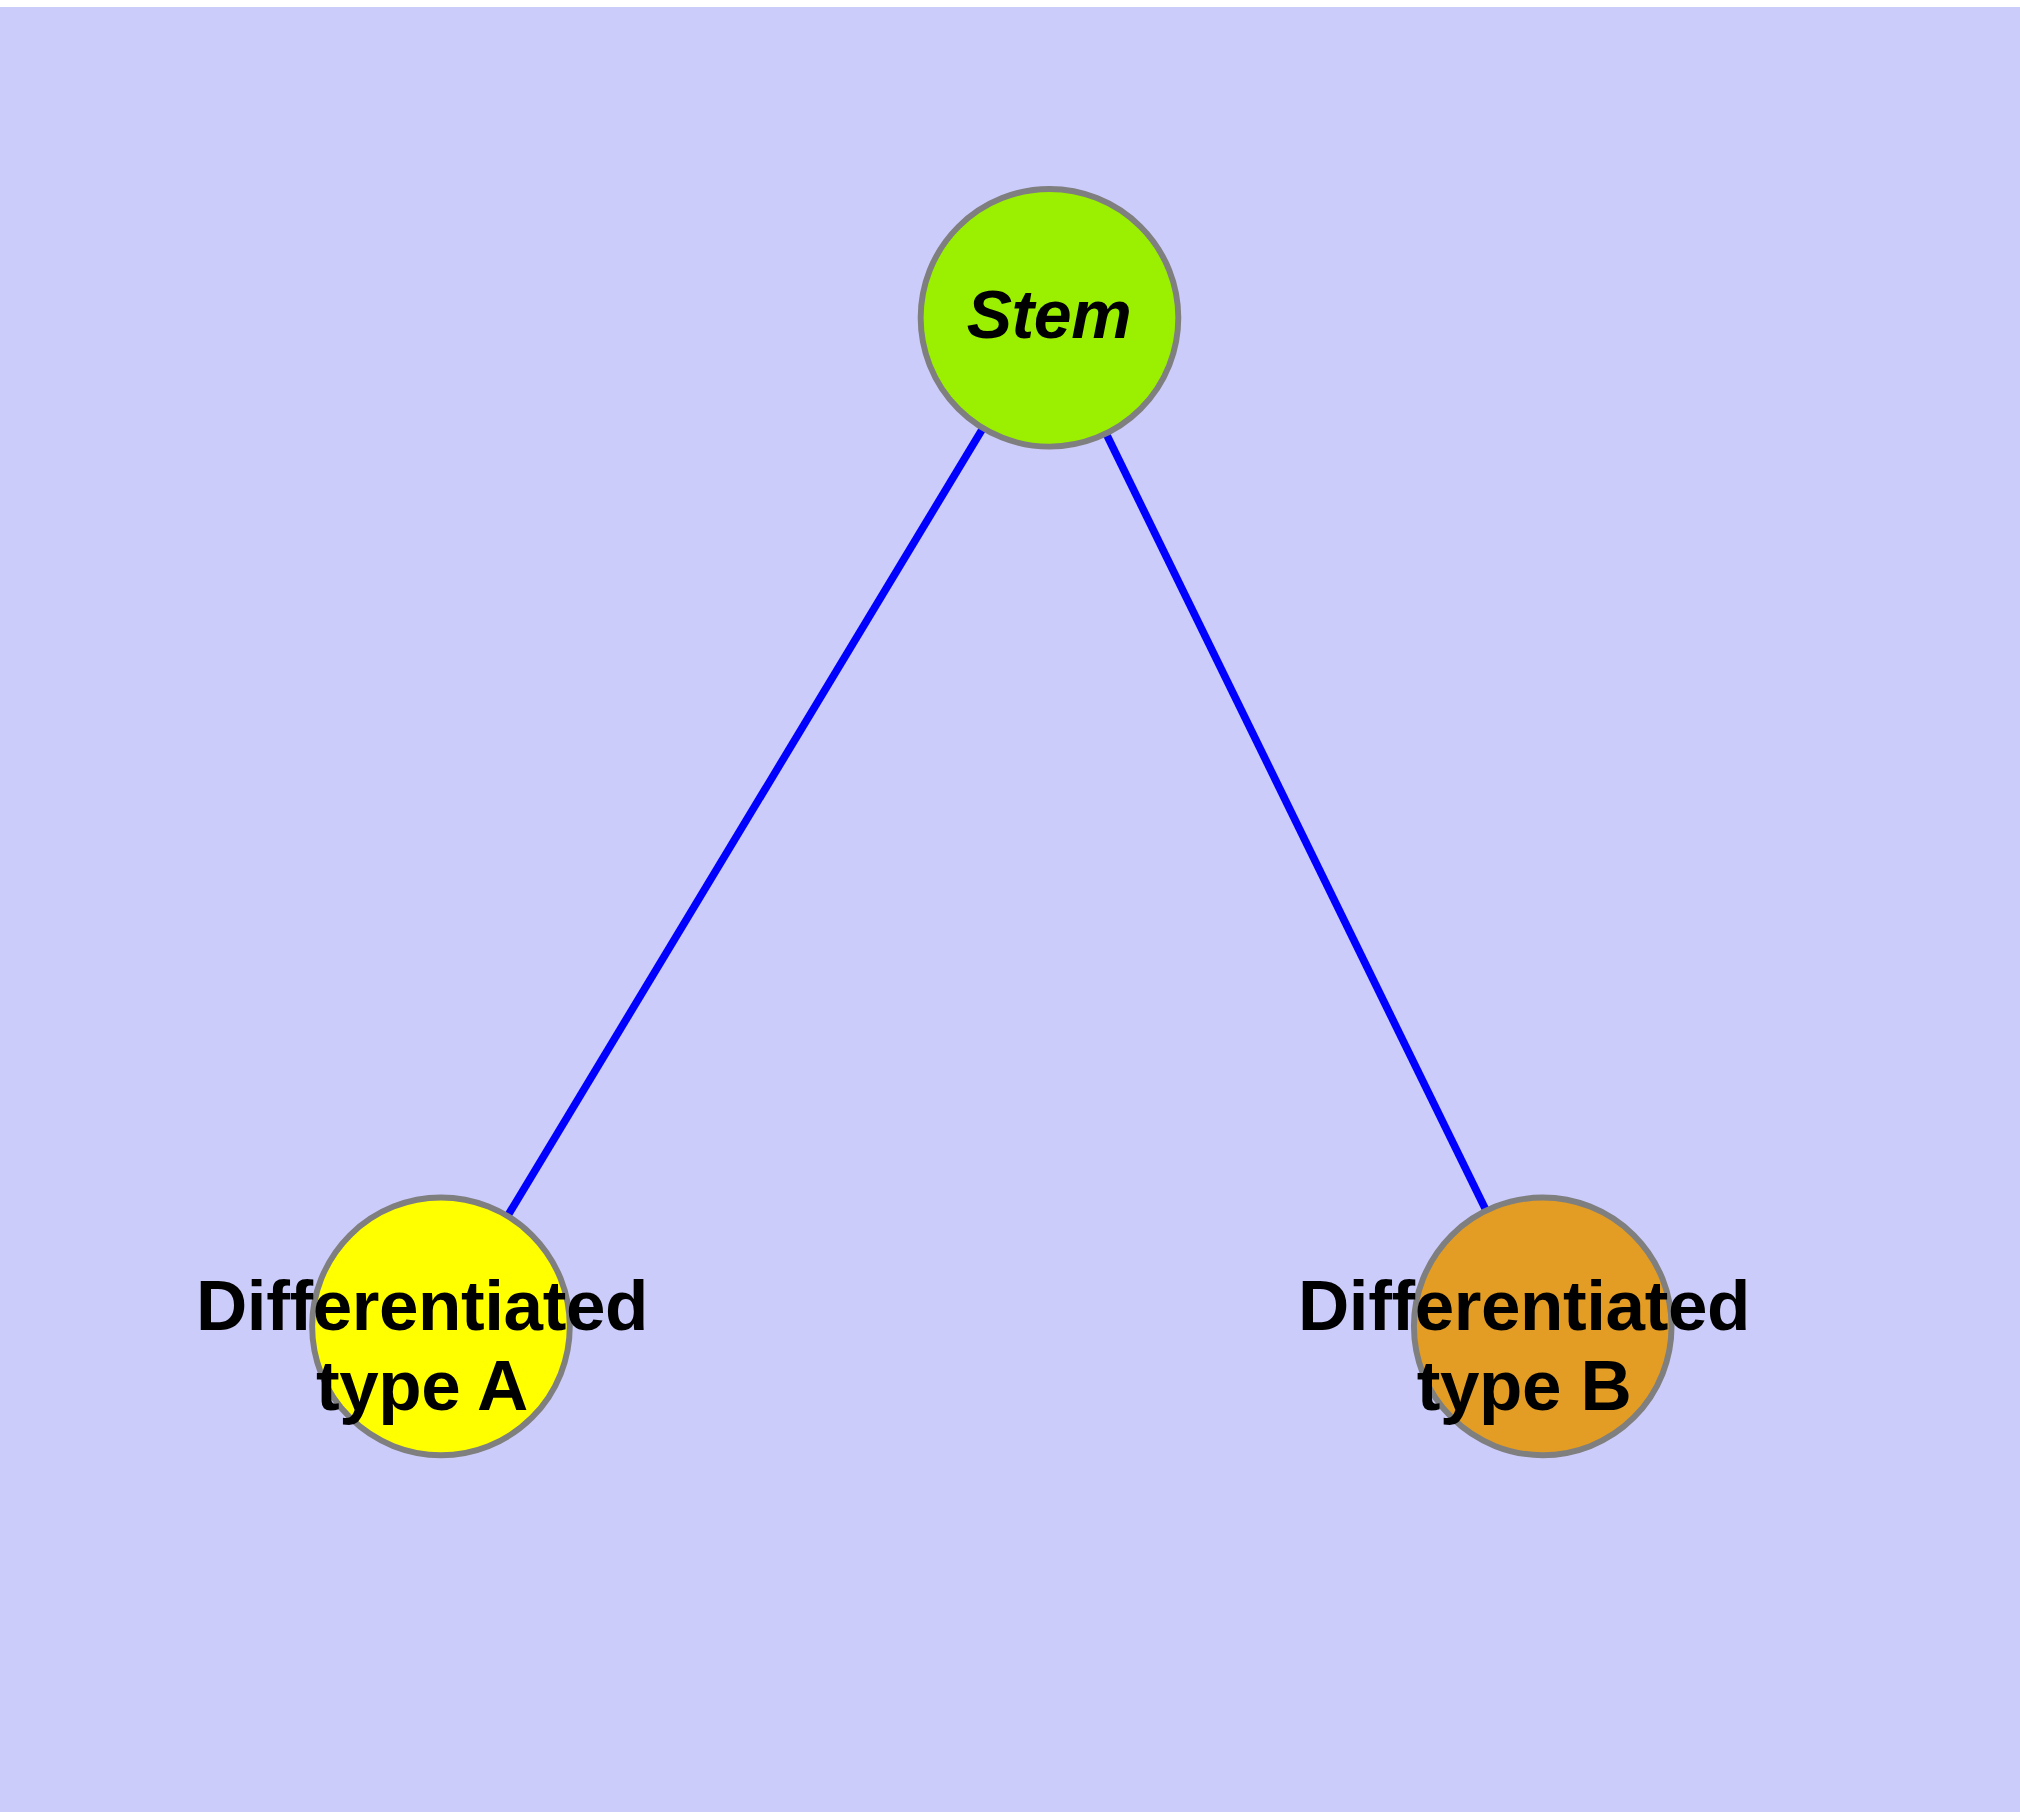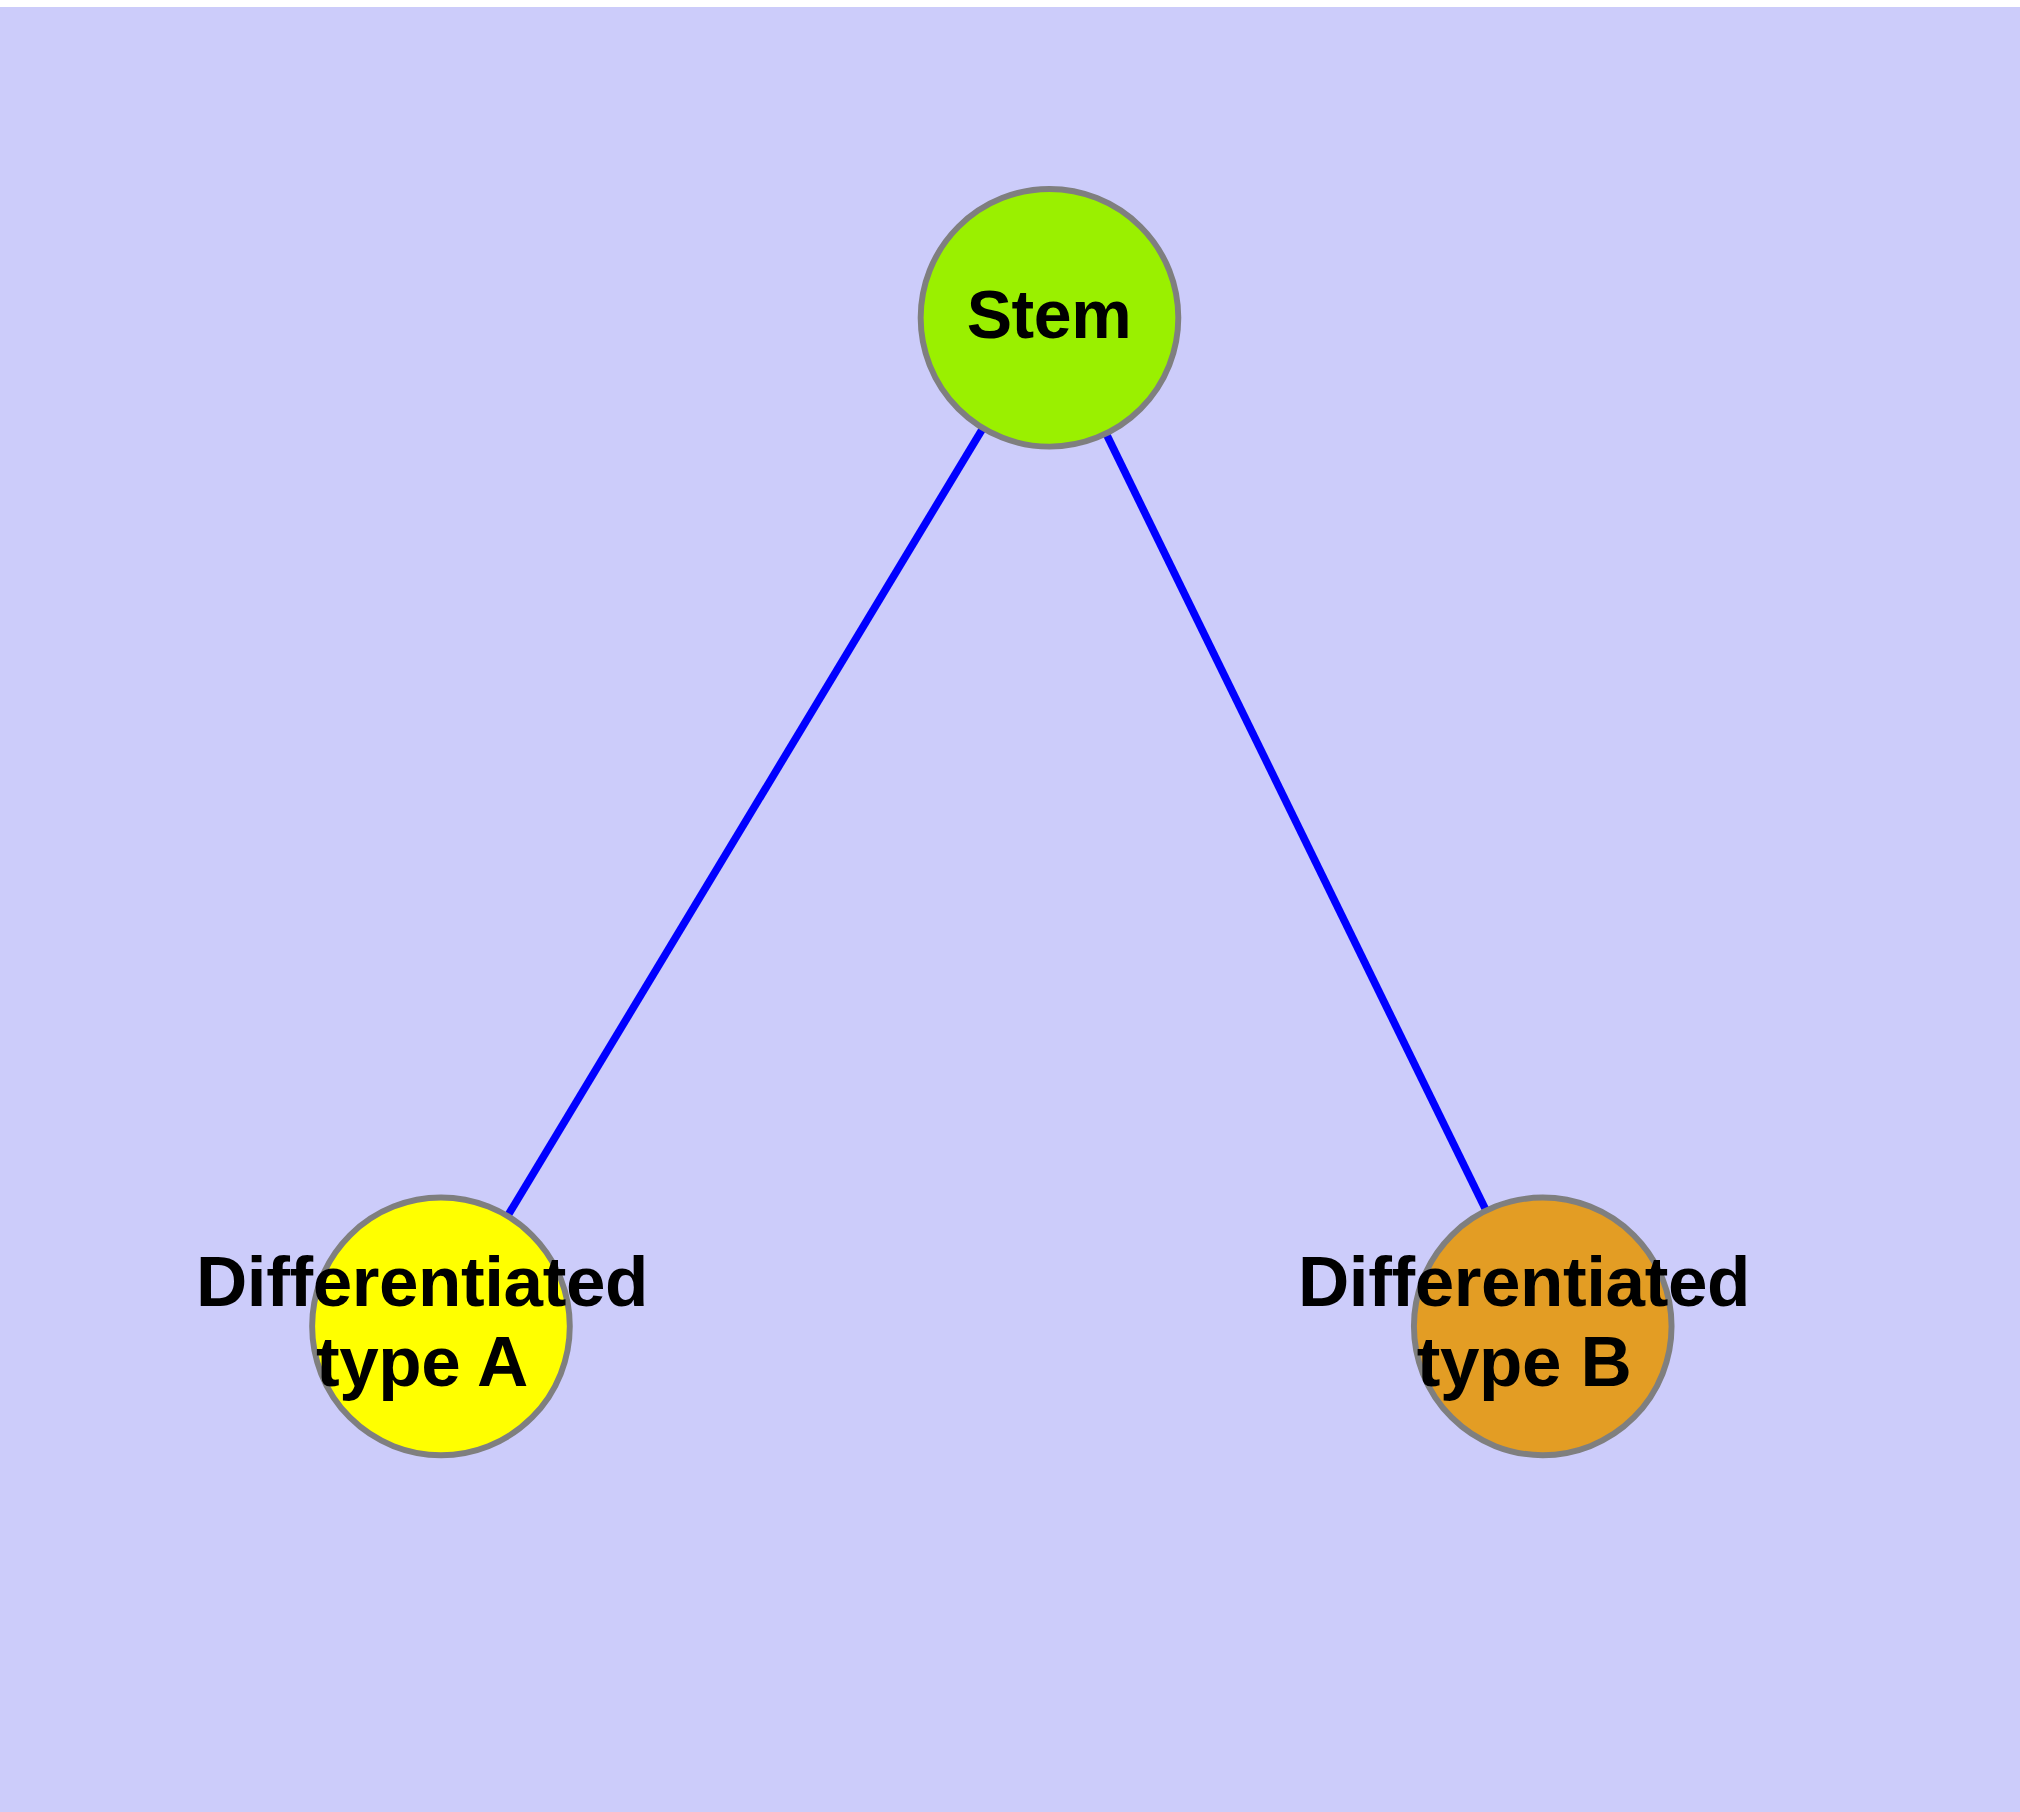--- a/index.html
+++ b/index.html
@@ -46,23 +46,25 @@
     color: #000000;
     font-weight: bold;
     text-align: center;
     white-space: pre;
     line-height: 1.12;
     letter-spacing: -0.4px;
     pointer-events: none;
   }
   #label-stem {
     font-size: 68px;
+    font-style: italic;
   }
   #label-diff-a, #label-diff-b {
     font-size: 71px;
+    margin-top: 24px;
   }
 </style>
 </head>
 <body>
 
 <div id="canvas" style="width: 2021px; height: 1812px; background: rgb(255, 255, 255);">
 
   <div id="plot-bg" style="background: rgb(204, 204, 250); width: 2021px;"></div>
 
   <svg id="graph-svg" viewBox="0 0 2384 2138">

